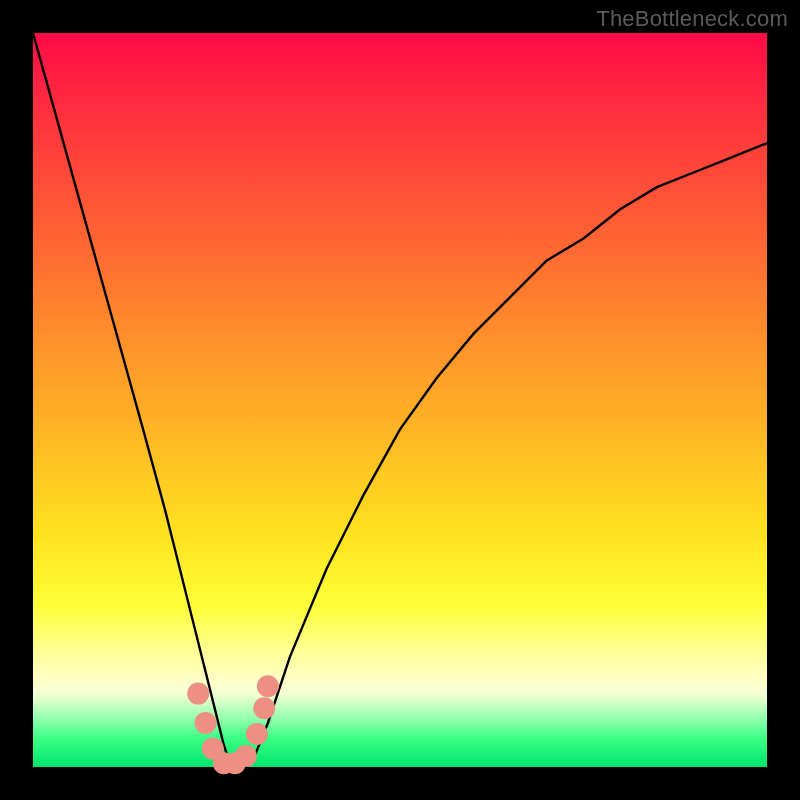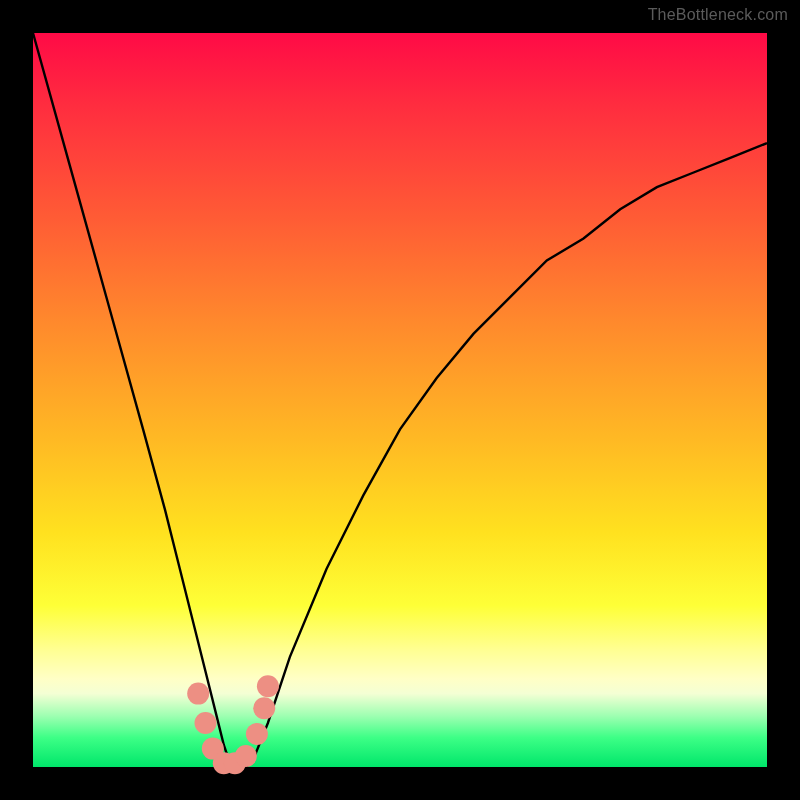--- a/index.html
+++ b/index.html
@@ -41,21 +41,21 @@
       #9fffb2 93%,
       #3dff86 96%,
       #00e66a 100%
     );
   }
   .watermark {
     position: absolute;
     top: 6px;
     right: 12px;
     color: #5b5b5b;
-    font-size: 16px;
+    font-size: 22px;
     letter-spacing: 0.2px;
     user-select: none;
   }
   svg.curve {
     position: absolute;
     left: 0;
     top: 0;
     width: 734px;
     height: 734px;
     overflow: visible;

